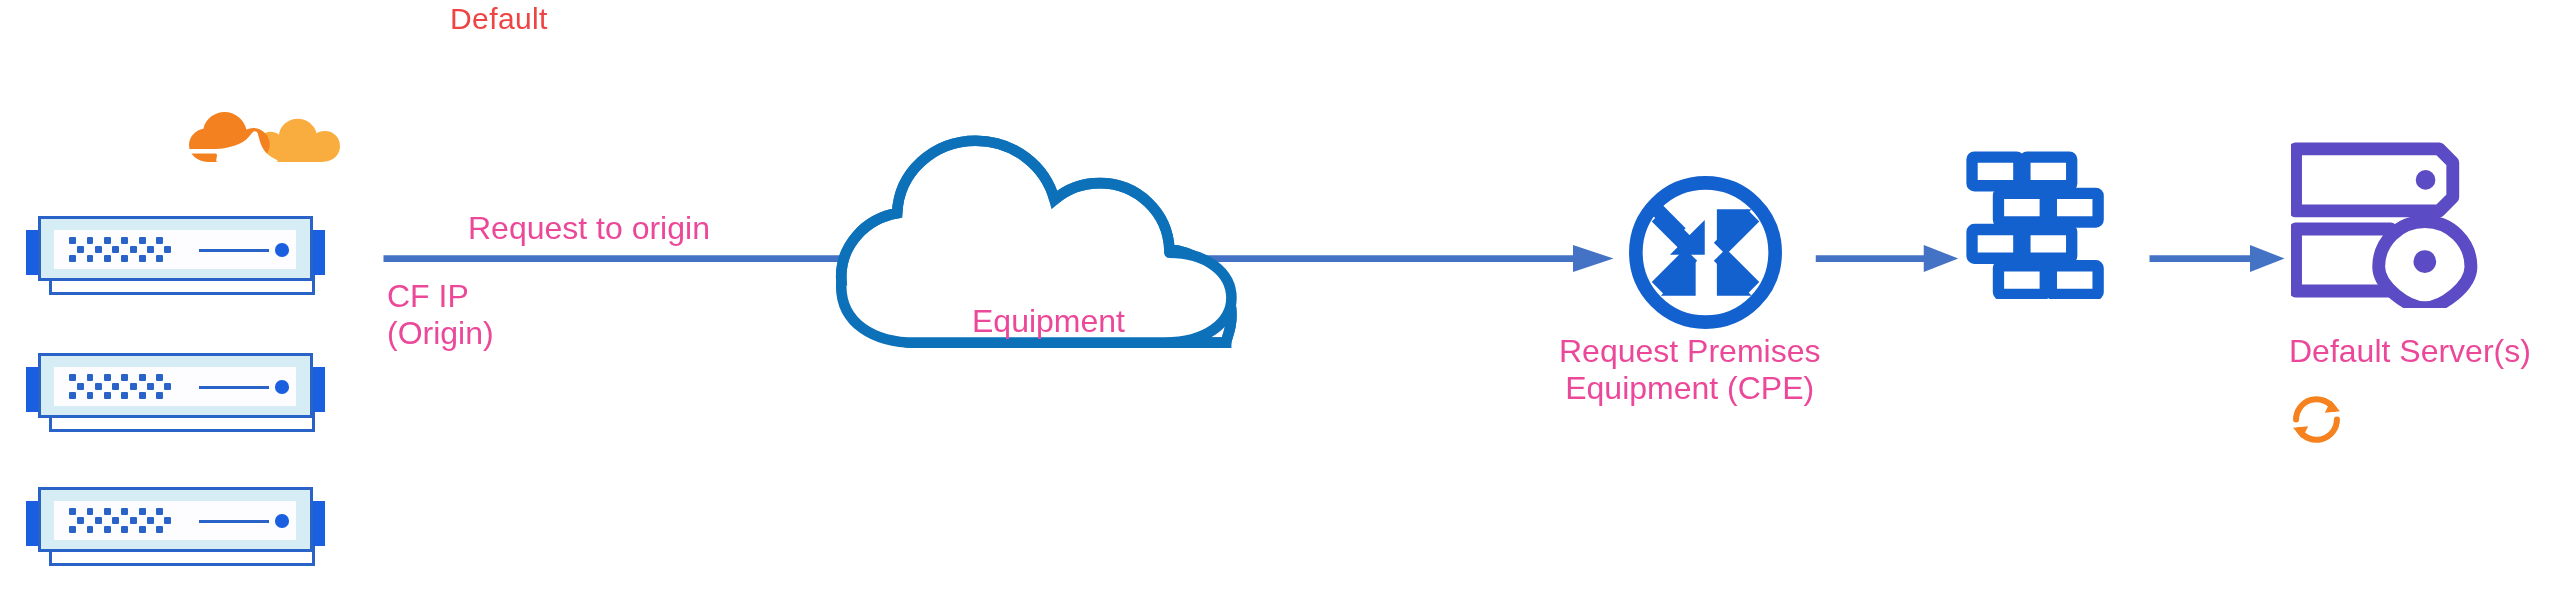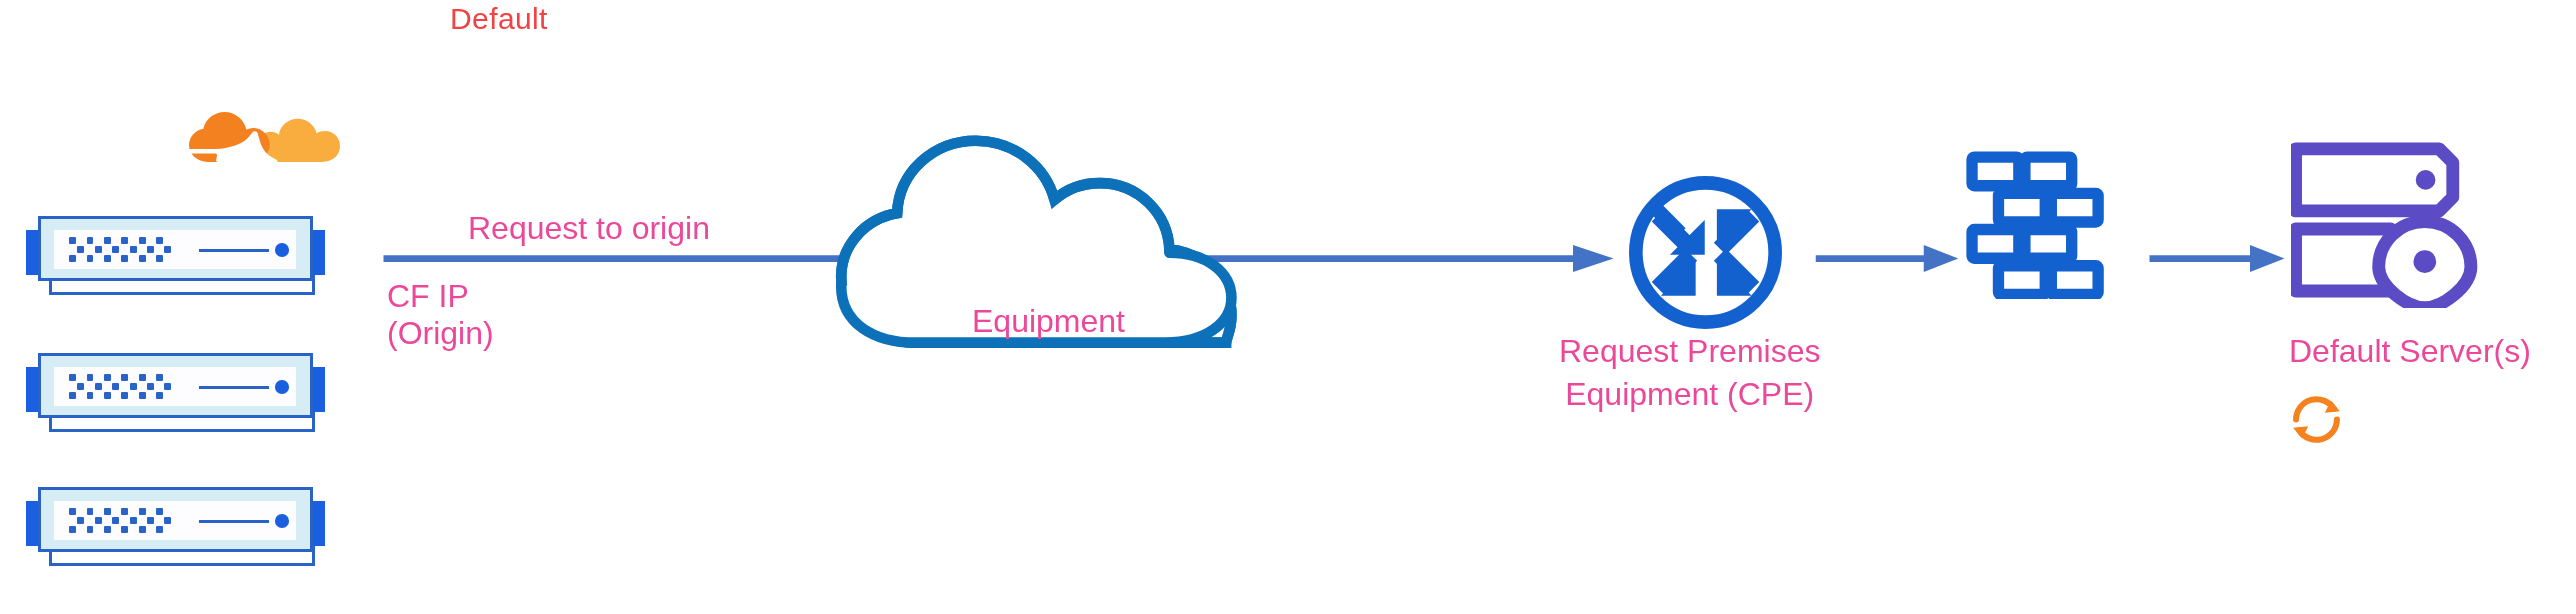--- a/index.html
+++ b/index.html
@@ -223,21 +223,21 @@
       </g>
 
       <g fill="#1361cf">
         <path d="M132 100 L176 144 L160 160 L116 116 Z"></path>
         <polygon points="152,172 106,172 106,126 122,142 136,156 Z" transform="translate(14,-10)"></polygon>
       </g>
     </svg>
   </div>
   <div class="abs" id="lbl-cpe">
     <div class="txt" style="font-size:32px;">Request Premises</div>
-    <div class="txt" style="font-size:32px;margin-top:6px;">Equipment (CPE)</div>
+    <div class="txt" style="font-size:32px;">Equipment (CPE)</div>
   </div>
 
   <svg class="arrow" style="left:1815px;top:236px;width:144px;height:45px;" viewBox="0 0 190 60">
     <line x1="0" y1="30" x2="148" y2="30" stroke="#4472c4" stroke-width="9"></line>
     <polygon points="144,12 190,30 144,48" fill="#4472c4"></polygon>
   </svg>
 
   <div class="abs" id="fw-wrap">
     <svg viewBox="0 0 200 196" width="151" height="148" aria-hidden="true">
       <g fill="none" stroke="#1361cf" stroke-width="15" stroke-linejoin="round">

